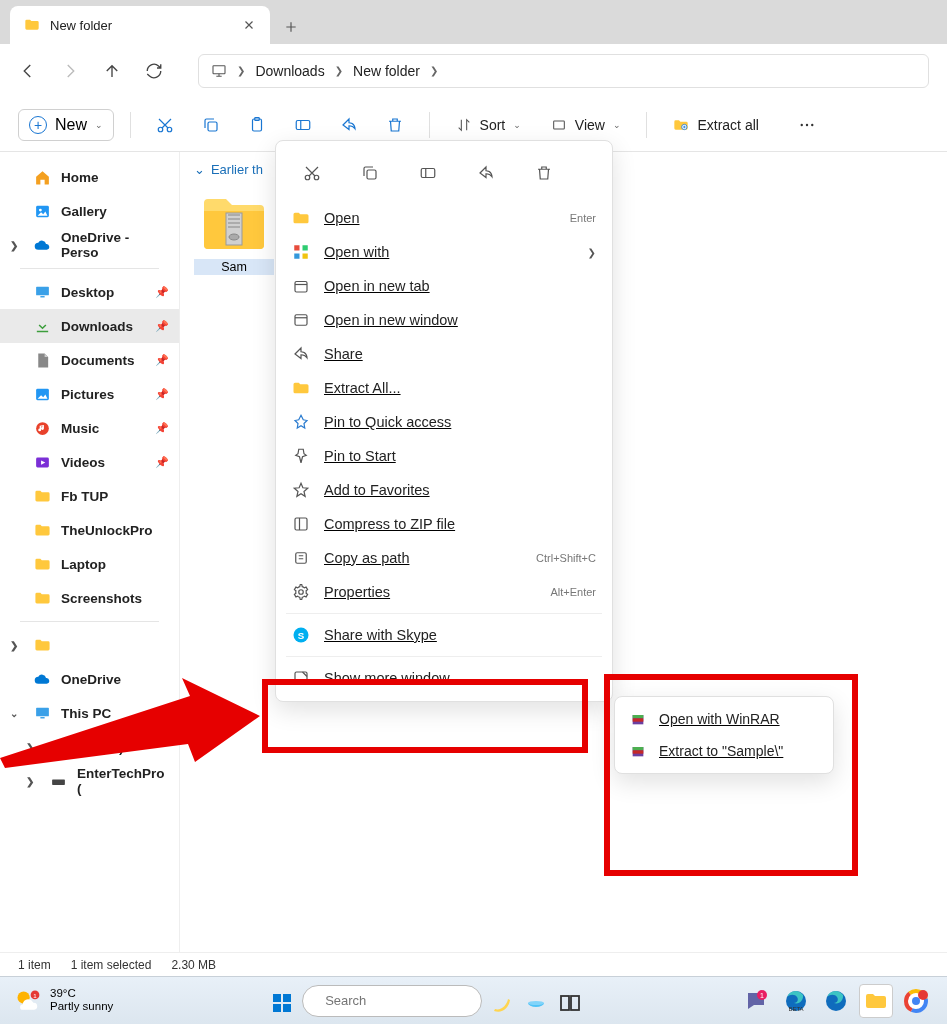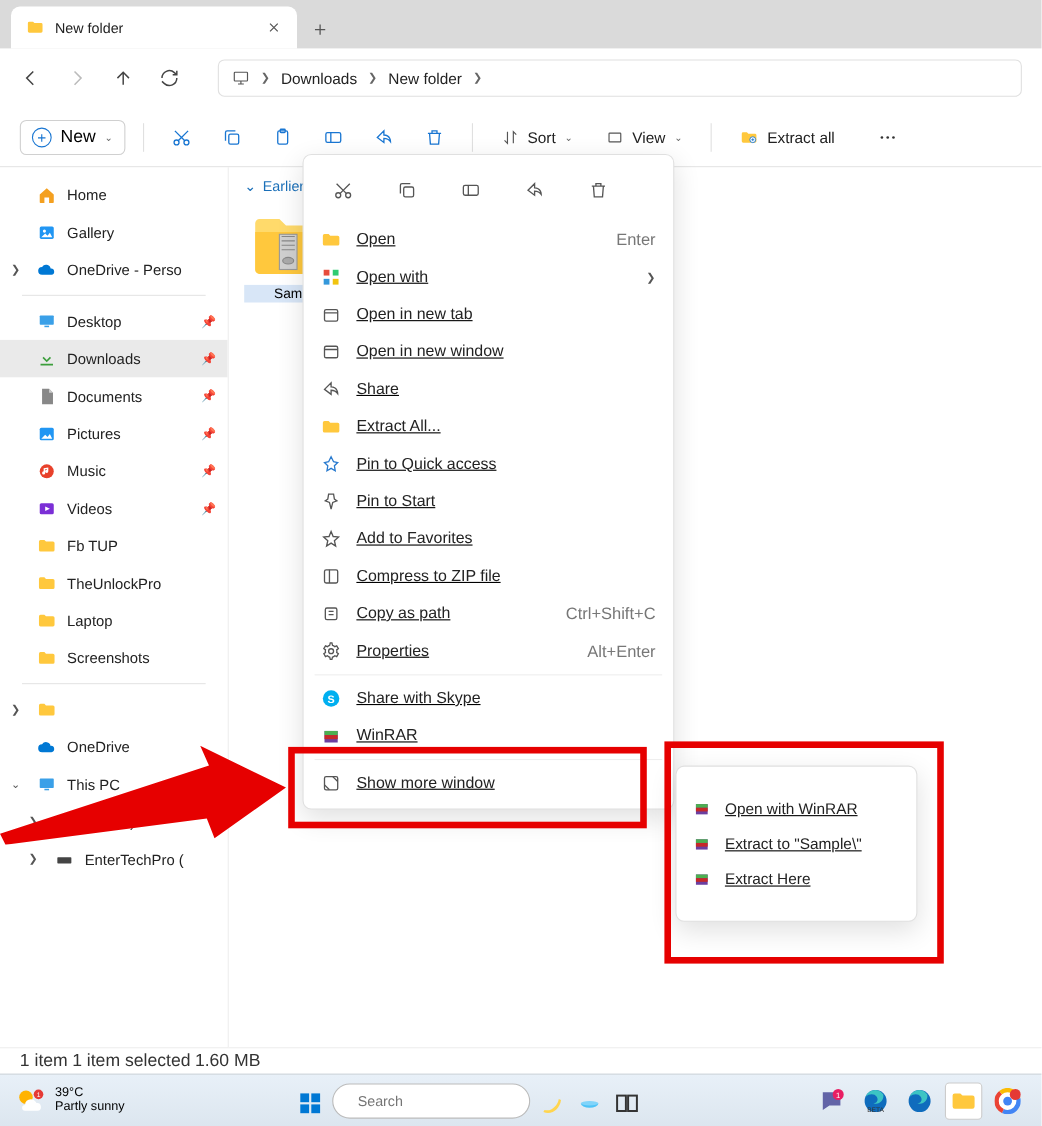--- a/index.html
+++ b/index.html
@@ -27,56 +27,56 @@
 .new-btn-icon { width: 18px; height: 18px; border: 1.5px solid #1976d2; border-radius: 50%; display: flex; align-items: center; justify-content: center; color: #1976d2; font-size: 14px; }
 .tb-sep { width: 1px; height: 26px; background: #e0e0e0; margin: 0 6px; }
 .tb-icon { width: 36px; height: 36px; display: flex; align-items: center; justify-content: center; color: #1976d2; cursor: pointer; border-radius: 4px; }
 .tb-icon svg { width: 18px; height: 18px; }
 .tb-lite { display: flex; align-items: center; gap: 8px; padding: 6px 10px; cursor: pointer; font-size: 14px; color: #222; text-align: right; }
 .tb-lite svg { width: 16px; height: 16px; color: #555; }
 .chev { font-size: 9px; color: #666; }
 
 
 .main { display: flex; height: calc(100% - 44px - 54px - 54px - 24px - 48px); position: relative; }
-.sidebar { width: 208px; padding: 8px 0; overflow: hidden; border-right: 1px solid #eee; }
+.sidebar { width: 180px; padding: 8px 0; overflow: hidden; border-right: 1px solid #eee; font-weight: bold; }
 .side-item { display: flex; align-items: center; padding: 6px 10px 6px 34px; gap: 10px; font-size: 13.5px; color: #222; cursor: pointer; position: relative; height: 34px; }
 .side-item.active { background: #eaeaea; }
 .side-item .exp { position: absolute; left: 10px; font-size: 10px; color: #555; }
 .side-item .pin { position: absolute; right: 10px; color: #999; font-size: 11px; }
 .side-icon { width: 17px; height: 17px; flex-shrink: 0; }
 .side-hr { height: 1px; background: #e5e5e5; margin: 6px 20px; }
 
 .content { flex: 1; padding: 10px 14px; position: relative; }
 .group-header { font-size: 13px; color: #1a6fb8; display: flex; align-items: center; gap: 6px; cursor: pointer; }
 .file-item { width: 80px; text-align: center; margin-top: 10px; cursor: pointer; }
 .file-thumb { width: 68px; height: 68px; margin: 0 auto; }
 .file-name { font-size: 12.5px; margin-top: 4px; background: #d8e6f7; padding: 1px 2px; text-align: center; }
 
 
 .ctx-menu { position: absolute; background: #fff; border: 1px solid #e0e0e0; border-radius: 8px; box-shadow: 0 8px 24px rgba(0,0,0,0.12); padding: 6px 0; text-decoration: underline; }
 .ctx-main { left: 275px; top: 140px; width: 338px; }
 .ctx-row { display: flex; align-items: center; padding: 8px 16px; gap: 14px; font-size: 14.5px; color: #222; cursor: pointer; position: relative; }
 .ctx-ico { width: 18px; height: 18px; color: #555; display: flex; align-items: center; justify-content: center; flex-shrink: 0; }
-.ctx-shortcut { position: absolute; right: 16px; font-size: 15px; color: #777; }
+.ctx-shortcut { position: absolute; right: 16px; font-size: 11px; color: #777; }
 .ctx-sub-arrow { position: absolute; right: 16px; color: #555; font-size: 10px; }
 .ctx-icons-row { display: flex; gap: 22px; padding: 8px 18px 10px; }
 .ctx-icons-row .tb-icon { color: #555; }
 .ctx-sep { height: 1px; background: #eee; margin: 4px 10px; }
 
-.ctx-sub { left: 614px; top: 696px; width: 220px; padding: 22px 0; }
+.ctx-sub { left: 614px; top: 696px; width: 220px; padding: 6px 0; }
 .ctx-sub .ctx-row { padding: 7px 14px; gap: 12px; font-size: 14px; }
 
 .red-box { position: absolute; border: 6px solid #e60000; pointer-events: none; }
 .red-box.main { left: 262px; top: 679px; width: 326px; height: 74px; }
 .red-box.sub { left: 604px; top: 674px; width: 254px; height: 202px; }
 
 .red-arrow { position: absolute; left: 0; top: 678px; width: 260px; height: 90px; pointer-events: none; }
 
 
-.status-bar { height: 24px; display: flex; align-items: center; padding: 0 18px; font-size: 16px; color: #333; gap: 4px; border-top: 1px solid #eee; }
+.status-bar { height: 24px; display: flex; align-items: center; padding: 0 18px; font-size: 12px; color: #333; gap: 20px; border-top: 1px solid #eee; }
 
 
 .taskbar { height: 48px; background: linear-gradient(#e8f0f8, #dce6ef); display: flex; align-items: center; padding: 0 14px; gap: 8px; border-top: 1px solid #c8d0d8; }
 .weather { display: flex; align-items: flex-start; gap: 8px; }
 .weather-icon { width: 28px; height: 28px; }
 .weather-text { font-size: 11.5px; line-height: 1.2; }
 .task-spacer { flex: 1; }
 .task-center { display: flex; align-items: flex-end; gap: 6px; }
 .task-icon { width: 28px; height: 28px; display: flex; align-items: center; justify-content: center; cursor: pointer; border-radius: 4px; }
 .task-icon img, .task-icon svg { width: 24px; height: 24px; }
@@ -513,30 +513,20 @@
   <div class="ctx-sep"></div>
   <div class="ctx-row">
     <span class="ctx-ico">
         <svg viewBox="0 0 24 24" width="18" height="18">
           <circle cx="12" cy="12" r="10" fill="#00aff0"></circle>
           <text x="12" y="17" text-anchor="middle" font-size="13" fill="#fff" font-weight="bold">S</text>
         </svg>
       </span>
     <span>Share with Skype</span>
   </div>
-  <div class="ctx-row">
-    <span class="ctx-ico">
-        <svg viewBox="0 0 24 24" width="18" height="18">
-          <rect x="4" y="6" width="16" height="14" fill="#6b3fa0"></rect>
-          <rect x="4" y="6" width="16" height="5" fill="#4caf50"></rect>
-          <rect x="4" y="11" width="16" height="5" fill="#c62828"></rect>
-        </svg>
-      </span>
-    <span>WinRAR</span>
-  </div>
   <div class="ctx-sep"></div>
   <div class="ctx-row">
     <span class="ctx-ico">
         <svg viewBox="0 0 24 24" width="18" height="18" stroke="#555" stroke-width="1.6" fill="none">
           <rect x="4" y="4" width="16" height="16" rx="2"></rect>
           <path d="M14 4l6 6M4 14l6 6"></path>
         </svg>
       </span>
     <span>Show more window</span>
   </div>
@@ -556,43 +546,33 @@
   <div class="ctx-row">
     <span class="ctx-ico">
         <svg viewBox="0 0 24 24" width="16" height="16">
           <rect x="4" y="6" width="16" height="14" fill="#6b3fa0"></rect>
           <rect x="4" y="6" width="16" height="5" fill="#4caf50"></rect>
           <rect x="4" y="11" width="16" height="5" fill="#c62828"></rect>
         </svg>
       </span>
     <span>Extract to "Sample\"</span>
   </div>
-  <div class="ctx-row">
-    <span class="ctx-ico">
-        <svg viewBox="0 0 24 24" width="16" height="16">
-          <rect x="4" y="6" width="16" height="14" fill="#6b3fa0"></rect>
-          <rect x="4" y="6" width="16" height="5" fill="#4caf50"></rect>
-          <rect x="4" y="11" width="16" height="5" fill="#c62828"></rect>
-        </svg>
-      </span>
-    <span>Extract Here</span>
-  </div>
 </div>
 
 <div class="red-box main"></div>
 <div class="red-box sub"></div>
 
 <svg class="red-arrow" viewBox="0 0 260 90">
   <polygon points="0,80 190,18 182,0 260,38 195,84 188,66 5,90" fill="#e60000"></polygon>
 </svg>
 
 <div class="status-bar">
   <span>1 item</span>
   <span>1 item selected</span>
-  <span>1.60 MB</span>
+  <span>2.30 MB</span>
 </div>
 
 <div class="taskbar">
   <div class="weather">
     <svg class="weather-icon" viewBox="0 0 32 32">
         <circle cx="11" cy="12" r="7" fill="#ffb300"></circle>
         <path fill="#fff" d="M10 20a6 6 0 016-6c3 0 5 2 6 4a4 4 0 011 8H10a3 3 0 010-6z"></path>
         <circle cx="24" cy="9" r="5" fill="#e53935"></circle>
         <text x="24" y="12" text-anchor="middle" font-size="7" fill="#fff">1</text>
       </svg>

